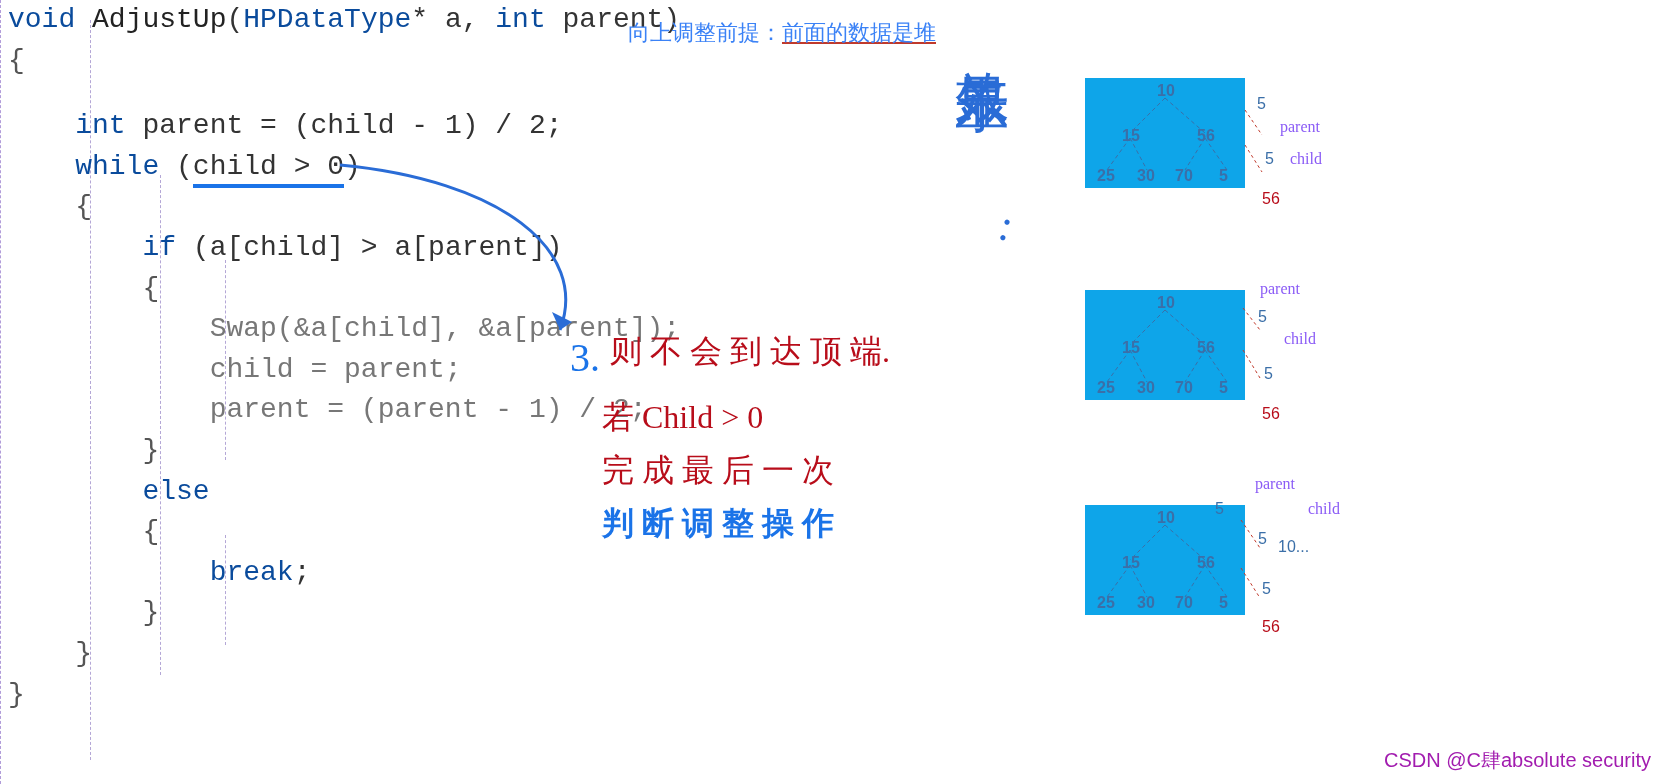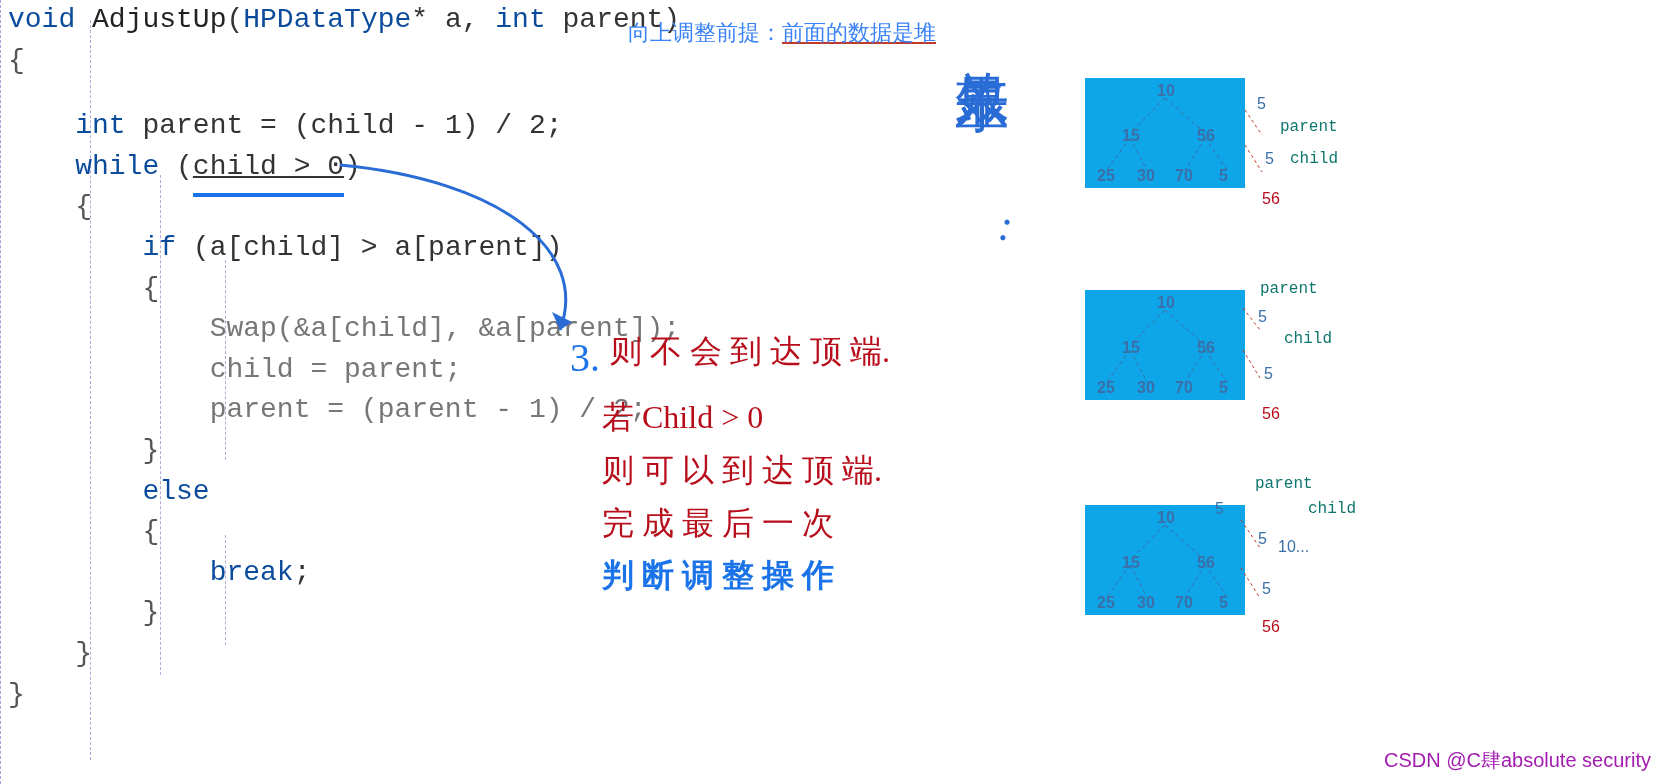--- a/index.html
+++ b/index.html
@@ -13,42 +13,42 @@
     }
     .code-area { position:absolute; left:8px; top:0; line-height:1.45; }
     .gutter { position:absolute; left:0; top:0; height:784px; width:6px;
       border-left:1px dashed #b19cd9; }
     .line { white-space:pre; color:#333; }
     .kw   { color:#0a4b9c; }
     .typ  { color:#0a4b9c; }
     .func { color:#222; }
     .br   { color:#555; }
     .pale { color:#777; }
-    .underline { border-bottom:4px solid #1a73e8; padding-bottom:11px;text-decoration:underline; }
+    .underline { border-bottom:4px solid #1a73e8; padding-bottom:2px; }
     .annotation-header { position:absolute; left:628px; top:18px;
       color:#3b82f6; font-size:22px; font-family:"Microsoft YaHei",sans-serif; }
     .annotation-header .und { text-decoration:underline; text-decoration-color:#c0392b; }
     .handwriting-blue-vert { position:absolute; left:930px; top:30px; width:80px;
       color:#2a6cd6; font-family:"STXingkai","KaiTi","BiauKai",cursive;
       font-size:54px; line-height:1.05; writing-mode:vertical-rl;
       text-orientation:upright; letter-spacing:4px; }
     .colon { position:absolute; left:1000px; top:200px; color:#2a6cd6; font-size:44px;
       font-family:cursive; transform:rotate(15deg); }
     .hand-notes { position:absolute; left:570px; top:325px;
       font-family:"STXingkai","KaiTi","BiauKai",cursive;
       font-size:32px; color:#b80d1a; line-height:1.65; }
     .hand-notes .num { color:#1a73e8; font-size:40px; margin-right:10px; display:inline-block;
       vertical-align:top; }
     .hand-notes .blue { color:#1a73e8; font-weight:bold; }
     .tree-diag { position:absolute; background:#0ea5e9; width:160px; height:110px;
       font-family:Arial,sans-serif; }
     .tree-diag svg { position:absolute; top:0; left:0; }
     .node { font-size:16px; fill:#3b6fa8; font-weight:bold; }
     .edge { stroke:#3b6fa8; stroke-dasharray:4 3; stroke-width:1; }
-    .side-label { position:absolute; font-size:16px; font-family:Liberation Mono, monospace; color:#0f766e; }
+    .side-label { position:absolute; font-size:16px; font-family:Liberation Serif, serif; color:#8b5cf6; }
     .side-num   { position:absolute; font-size:16px; font-family:Arial,sans-serif; color:#3b6fa8; }
     .below-num  { position:absolute; font-size:16px; font-family:Arial,sans-serif; color:#b80d1a; }
     .watermark { position:absolute; right:16px; bottom:10px; color:#a21caf;
       font-size:20px; font-family:Arial,sans-serif; }
     
     .arrow { position:absolute; left:200px; top:150px; pointer-events:none; }
     .dashguide { position:absolute; border-left:1px dashed #b4a7d6; height:740px; top:20px;}
   </style>
 </head>
 <body>
@@ -88,21 +88,20 @@
 <div class="colon">:</div>
 
 <svg class="arrow" width="430" height="210">
   <path d="M 140 15 C 300 30, 390 100, 360 180" stroke="#2a6cd6" stroke-width="3" fill="none"></path>
   <path d="M 360 180 l -8 -18 l 20 10 z" fill="#2a6cd6"></path>
 </svg>
 
 <div class="hand-notes">
   <div><span class="num">3.</span><span>则 不 会 到 达 顶 端.</span></div>
   <div>&nbsp;&nbsp;&nbsp;&nbsp;<span>若 Child &gt; 0</span></div>
-  <div>&nbsp;&nbsp;&nbsp;&nbsp;<span>则 可 以 到 达 顶 端.</span></div>
   <div>&nbsp;&nbsp;&nbsp;&nbsp;<span>完 成 最 后 一 次</span></div>
   <div class="blue">&nbsp;&nbsp;&nbsp;&nbsp;<span>判 断 调 整 操 作</span></div>
 </div>
 
 <div class="tree-diag" style="left:1085px; top:78px;">
   <svg width="160" height="110">
     <line class="edge" x1="80" y1="20" x2="45" y2="55"></line>
     <line class="edge" x1="80" y1="20" x2="120" y2="55"></line>
     <line class="edge" x1="45" y1="60" x2="22" y2="92"></line>
     <line class="edge" x1="45" y1="60" x2="62" y2="92"></line>

